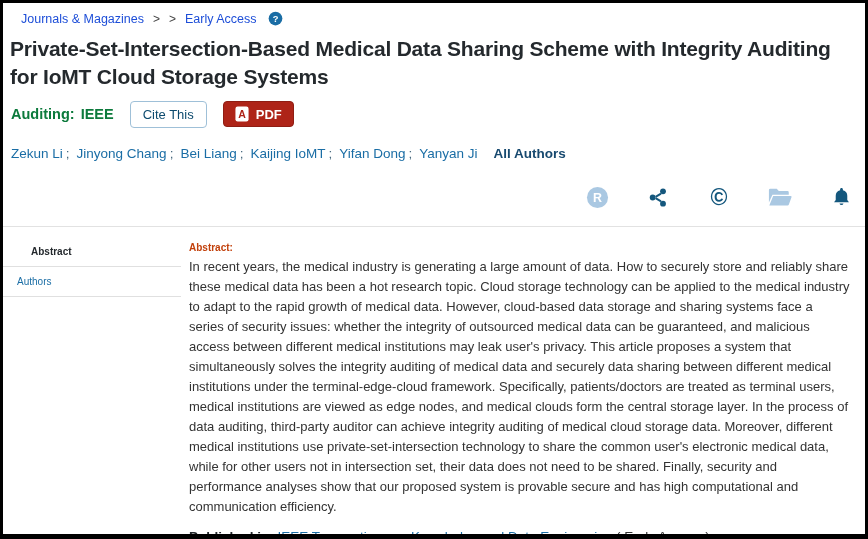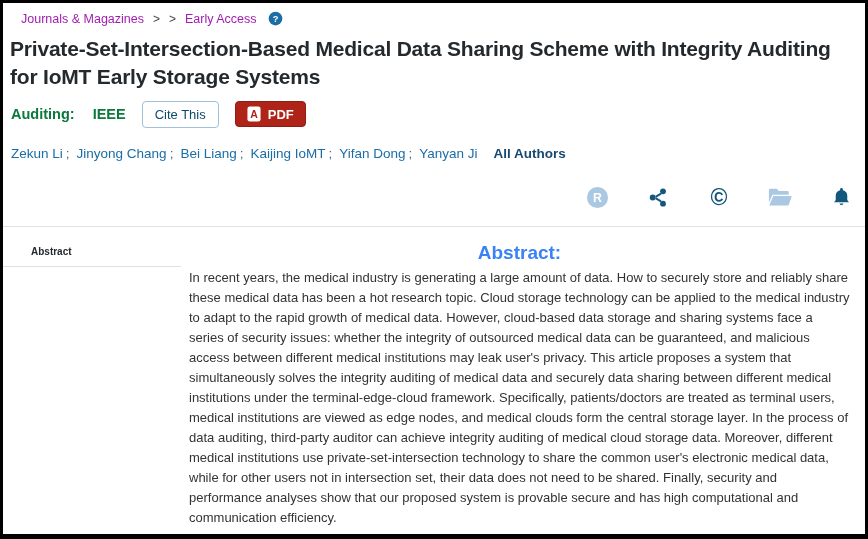--- a/index.html
+++ b/index.html
@@ -6,31 +6,31 @@
   html,body { margin:0; padding:0; background:#fff; }
   .frame {
     width:868px; height:539px;
     border:3px solid #000; border-bottom-width:5px;
     background:#fff; overflow:hidden; position:relative;
     font-family:"Liberation Sans", sans-serif; color:#333;
   }
   
   .breadcrumb { display:flex; align-items:center; gap:9px; padding:8px 0 0 18px;
                 font-size:12.5px; }
-  .breadcrumb a { color:#a21caf; text-decoration:none; cursor:pointer; }
+  .breadcrumb a { color:#1d4ed8; text-decoration:none; cursor:pointer; }
   .breadcrumb .sep { color:#444; font-size:12px; }
   .help-icon { width:15px; height:15px; display:inline-block; margin-left:2px; }
   
   h1.title { margin:9px 10px 0 7px; max-width:852px;
              font-size:21px; line-height:28px; font-weight:700; color:#24292d;
              letter-spacing:-0.2px; }
   
   .pub-row { display:flex; align-items:center; gap:16px; margin:8px 0 0 8px; height:30px; }
   .publisher { font-size:14.5px; font-weight:700; color:#0c7a3c; }
-  .publisher .pub-name { margin-left:18px; }
+  .publisher .pub-name { margin-left:6px; }
   .cite-btn { background:#fff; border:1px solid #9fc0d8; border-radius:4px;
               color:#0c4a6e; font-size:13px; padding:5px 12px; cursor:pointer;
               font-family:"Liberation Sans", sans-serif; }
   .pdf-btn { background:#ae2418; border:1px solid #8f1d13; border-radius:4px;
              color:#fff; font-size:13px; font-weight:700; padding:4px 11px;
              display:flex; align-items:center; gap:7px; cursor:pointer;
              font-family:"Liberation Sans", sans-serif; }
   
   .authors-row { margin:17px 0 0 8px; font-size:13.5px; display:flex; align-items:flex-start; flex-wrap:wrap; }
   .authors-row a.author { color:#1a6da5; text-decoration:none; cursor:pointer; }
@@ -43,21 +43,21 @@
   .copyright-glyph { font-size:23px; color:#14577d; font-weight:700; line-height:1; }
   
   .divider { border:none; border-top:1px solid #e2e2e2; margin:13px 0 0 0; }
   
   .content { display:flex; margin-top:10px; }
   .sidebar { width:184px; flex-shrink:0; padding-left:0; }
   .side-item { display:block; padding:9px 0 9px 14px; font-size:10px; color:#1a6da5;
                border-bottom:1px solid #e0e0e0; margin-right:6px; text-decoration:none; cursor:pointer; }
   .side-item.active { color:#24292d; font-weight:700; padding-left:28px; }
   .main { flex:1; padding-right:15px; padding-left:2px; }
-  .abstract-heading { font-size:19px; font-weight:700; color:#3b82f6; margin:5px 0 4px 0;text-align:center; }
+  .abstract-heading { font-size:10px; font-weight:700; color:#c2410c; margin:5px 0 4px 0; }
   .abstract-text { font-size:13px; line-height:20px; color:#333; margin:0; }
   .published-row { margin-top:12px; font-size:13.5px; }
   .published-label { font-weight:700; color:#24292d; }
   .published-row a { color:#1a6da5; text-decoration:none; cursor:pointer; }
   .published-note { color:#333; }
 </style>
 </head>
 <body>
 
 <div class="frame">
@@ -68,21 +68,21 @@
     <span class="sep">&gt;</span>
     <a>Early Access</a>
     <span class="help-icon">
       <svg width="15" height="15" viewBox="0 0 24 24">
           <circle cx="12" cy="12" r="11" fill="#1a6da5"></circle>
           <text x="12" y="17" text-anchor="middle" font-size="15" font-weight="bold" fill="#fff" font-family="Liberation Sans, sans-serif">?</text>
         </svg>
     </span>
   </nav>
 
-  <h1 class="title">Private-Set-Intersection-Based Medical Data Sharing Scheme with Integrity Auditing for IoMT Early Storage Systems</h1>
+  <h1 class="title">Private-Set-Intersection-Based Medical Data Sharing Scheme with Integrity Auditing for IoMT Cloud Storage Systems</h1>
 
   <div class="pub-row">
     <span class="publisher">
       <span>Auditing:</span><span class="pub-name">IEEE</span>
     </span>
     <button class="cite-btn">Cite This</button>
     <button class="pdf-btn">
       <span style="display:flex;">
         <svg width="14" height="16" viewBox="0 0 16 18">
             <rect x="0.5" y="0.5" width="15" height="17" rx="2.5" fill="#fff"></rect>
@@ -139,20 +139,21 @@
           <path d="M9.7 19.3a2.4 2.4 0 0 0 4.6 0z"></path>
         </svg>
     </span>
   </div>
 
   <hr class="divider">
 
   <div class="content">
     <aside class="sidebar">
       <a class="side-item active">Abstract</a>
+      <a class="side-item">Authors</a>
     </aside>
 
     <main class="main">
       <div class="abstract-heading">Abstract:</div>
       <p class="abstract-text">In recent years, the medical industry is generating a large amount of data. How to securely store and reliably share these medical data has been a hot research topic. Cloud storage technology can be applied to the medical industry to adapt to the rapid growth of medical data. However, cloud-based data storage and sharing systems face a series of security issues: whether the integrity of outsourced medical data can be guaranteed, and malicious access between different medical institutions may leak user's privacy. This article proposes a system that simultaneously solves the integrity auditing of medical data and securely data sharing between different medical institutions under the terminal-edge-cloud framework. Specifically, patients/doctors are treated as terminal users, medical institutions are viewed as edge nodes, and medical clouds form the central storage layer. In the process of data auditing, third-party auditor can achieve integrity auditing of medical cloud storage data. Moreover, different medical institutions use private-set-intersection technology to share the common user's electronic medical data, while for other users not in intersection set, their data does not need to be shared. Finally, security and performance analyses show that our proposed system is provable secure and has high computational and communication efficiency.</p>
 
       <div class="published-row">
         <span class="published-label">Published in:</span>
         <a>IEEE Transactions on Knowledge and Data Engineering</a>
         <span class="published-note">( Early Access )</span>

